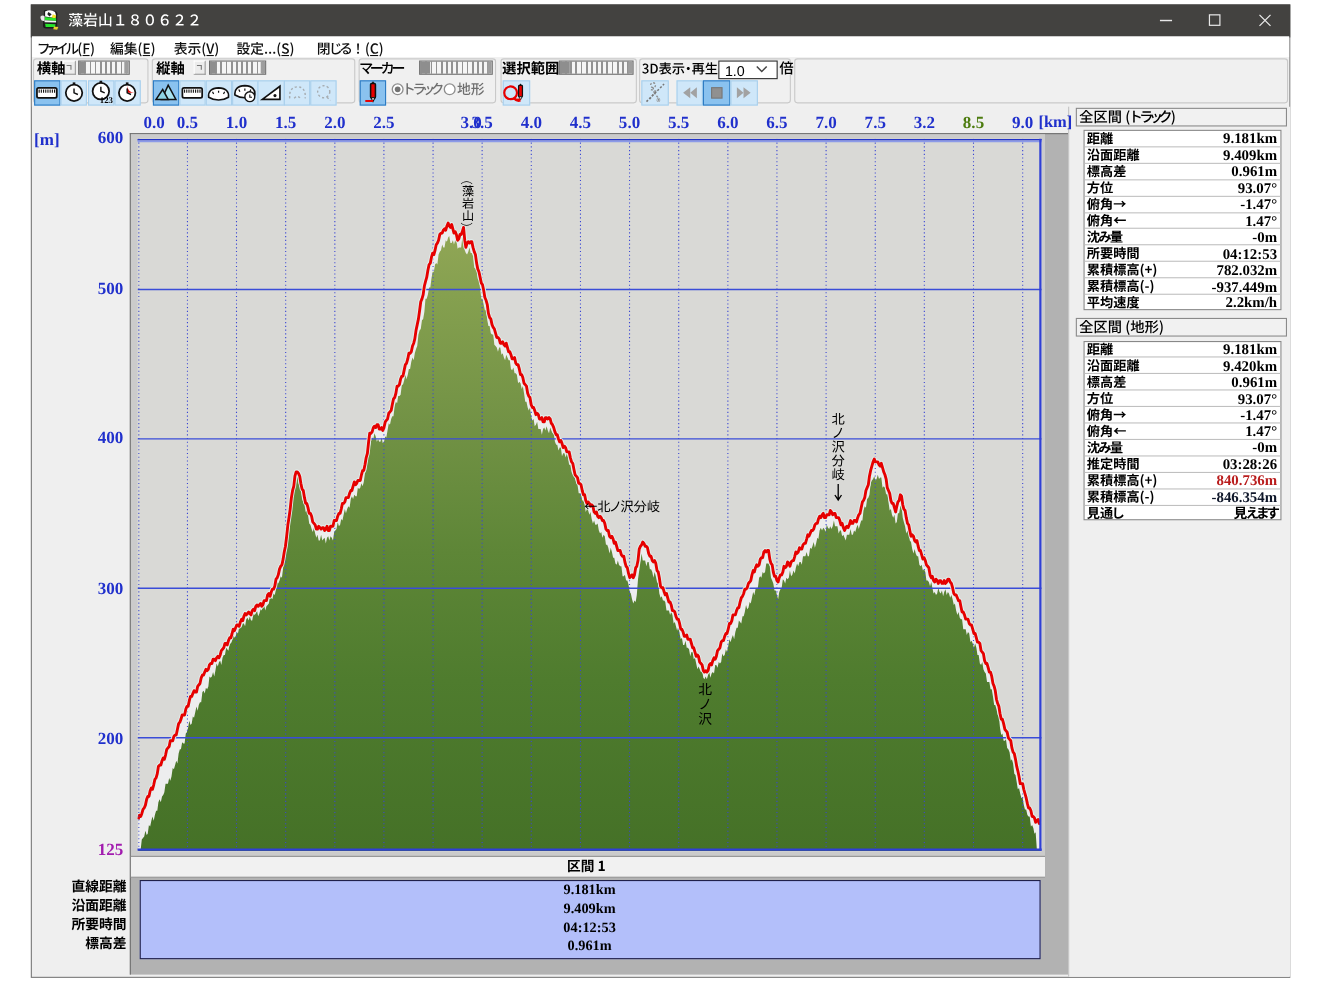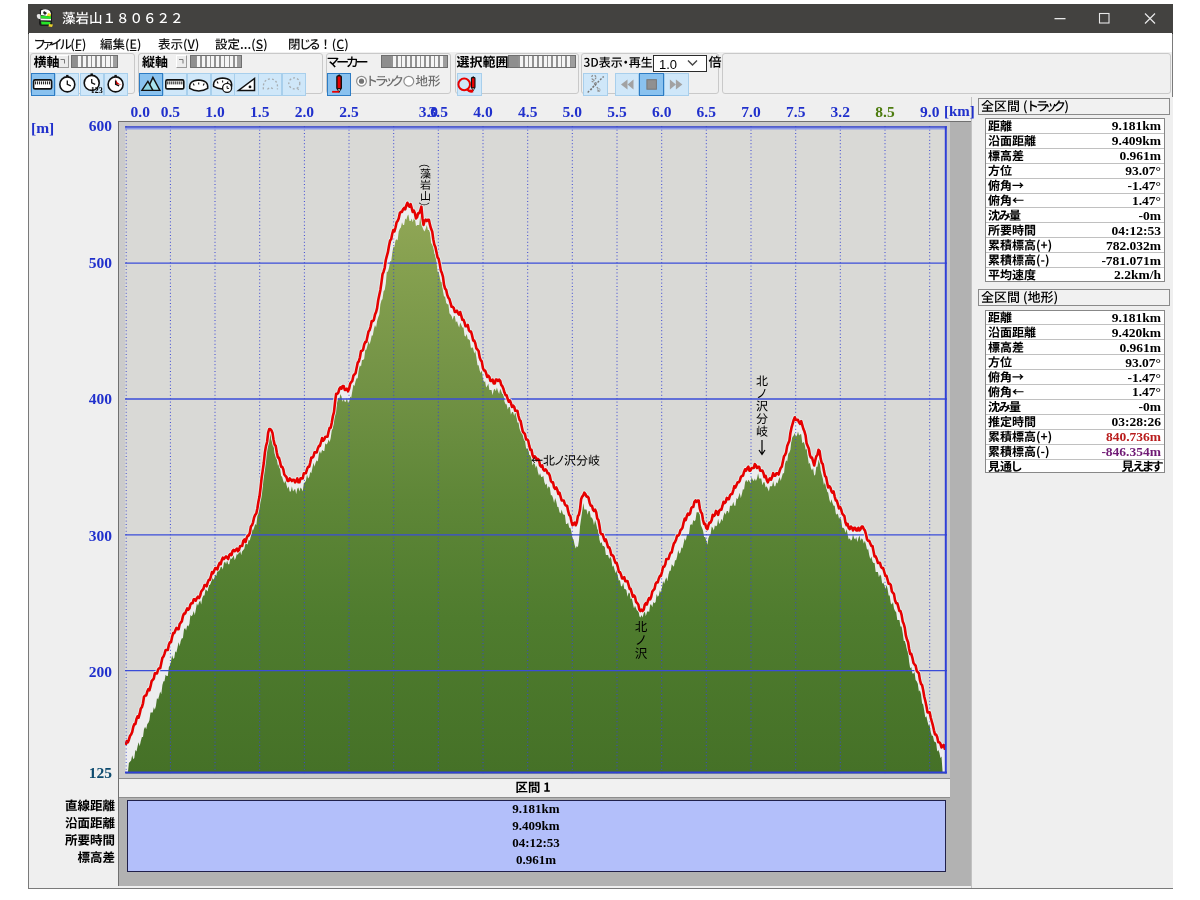--- a/index.html
+++ b/index.html
@@ -178,21 +178,21 @@
 <div style="position:absolute;left:840.3px;top:103px;width:60px;margin-left:-30px;text-align:center;font:bold 15.5px 'Liberation Serif',serif;color:#2030cc">3.2</div>
 <div style="position:absolute;left:885.0px;top:103px;width:60px;margin-left:-30px;text-align:center;font:bold 15.5px 'Liberation Serif',serif;color:#4d7c0f">8.5</div>
 <div style="position:absolute;left:929.7px;top:103px;width:60px;margin-left:-30px;text-align:center;font:bold 15.5px 'Liberation Serif',serif;color:#2030cc">9.0</div>
 <div style="position:absolute;left:944px;top:103px;z-index:6;font:bold 15px 'Liberation Serif',serif;color:#2030cc">[km]</div>
 <div style="position:absolute;left:31px;top:119px;font:bold 15.5px 'Liberation Serif',serif;color:#2030cc">[m]</div>
 <div style="position:absolute;left:52px;top:117.1px;width:60px;text-align:right;font:bold 15.5px 'Liberation Serif',serif;color:#2030cc">600</div>
 <div style="position:absolute;left:52px;top:254.1px;width:60px;text-align:right;font:bold 15.5px 'Liberation Serif',serif;color:#2030cc">500</div>
 <div style="position:absolute;left:52px;top:390.3px;width:60px;text-align:right;font:bold 15.5px 'Liberation Serif',serif;color:#2030cc">400</div>
 <div style="position:absolute;left:52px;top:526.5px;width:60px;text-align:right;font:bold 15.5px 'Liberation Serif',serif;color:#2030cc">300</div>
 <div style="position:absolute;left:52px;top:662.7px;width:60px;text-align:right;font:bold 15.5px 'Liberation Serif',serif;color:#2030cc">200</div>
-<div style="position:absolute;left:52px;top:763.5px;width:60px;text-align:right;font:bold 15.5px 'Liberation Serif',serif;color:#0c4a6e">125</div>
+<div style="position:absolute;left:52px;top:763.5px;width:60px;text-align:right;font:bold 15.5px 'Liberation Serif',serif;color:#a21caf">125</div>
 <div style="position:absolute;left:118.5px;top:777.5px;width:831.0px;height:20.0px;background:#f1f1f1;border-top:1px solid #8e8e8e;border-bottom:1px solid #8e8e8e;box-sizing:border-box"></div>
 <div style="position:absolute;left:126.5px;top:799.5px;width:819.5px;height:72.0px;background:#b3bffa;border:1px solid #20204a;box-sizing:border-box"></div>
 <div style="position:absolute;left:136px;top:800.6px;width:800px;text-align:center;font:bold 13px 'Liberation Serif',serif;color:#000">9.181km</div>
 <div style="position:absolute;left:136px;top:817.8px;width:800px;text-align:center;font:bold 13px 'Liberation Serif',serif;color:#000">9.409km</div>
 <div style="position:absolute;left:136px;top:835.0px;width:800px;text-align:center;font:bold 13px 'Liberation Serif',serif;color:#000">04:12:53</div>
 <div style="position:absolute;left:136px;top:852.2px;width:800px;text-align:center;font:bold 13px 'Liberation Serif',serif;color:#000">0.961m</div>
 <div style="position:absolute;left:970.5px;top:97.0px;width:201.5px;height:791.0px;background:#efefef;border-left:1px solid #c2c2c2"></div>
 <div style="position:absolute;left:977.5px;top:97.5px;width:192.0px;height:17.7px;background:#f1f1f1;border:1px solid #8a8a8a;box-sizing:border-box"></div>
 <div style="position:absolute;left:984.5px;top:118.0px;width:180.0px;height:163.9px;background:#fff;border:1px solid #888;box-sizing:border-box"></div>
 <div style="position:absolute;left:1020px;top:118.4px;width:141px;text-align:right;font:bold 13.5px 'Liberation Serif',serif;color:#000">9.181km</div>
@@ -206,21 +206,21 @@
 <div style="position:absolute;left:1020px;top:178.0px;width:141px;text-align:right;font:bold 13.5px 'Liberation Serif',serif;color:#000">-1.47°</div>
 <div style="position:absolute;left:985.5px;top:192.5px;width:178.0px;height:1.0px;background:#c0c0c0"></div>
 <div style="position:absolute;left:1020px;top:192.9px;width:141px;text-align:right;font:bold 13.5px 'Liberation Serif',serif;color:#000">1.47°</div>
 <div style="position:absolute;left:985.5px;top:207.4px;width:178.0px;height:1.0px;background:#c0c0c0"></div>
 <div style="position:absolute;left:1020px;top:207.8px;width:141px;text-align:right;font:bold 13.5px 'Liberation Serif',serif;color:#000">-0m</div>
 <div style="position:absolute;left:985.5px;top:222.3px;width:178.0px;height:1.0px;background:#c0c0c0"></div>
 <div style="position:absolute;left:1020px;top:222.7px;width:141px;text-align:right;font:bold 13.5px 'Liberation Serif',serif;color:#000">04:12:53</div>
 <div style="position:absolute;left:985.5px;top:237.2px;width:178.0px;height:1.0px;background:#c0c0c0"></div>
 <div style="position:absolute;left:1020px;top:237.6px;width:141px;text-align:right;font:bold 13.5px 'Liberation Serif',serif;color:#000">782.032m</div>
 <div style="position:absolute;left:985.5px;top:252.1px;width:178.0px;height:1.0px;background:#c0c0c0"></div>
-<div style="position:absolute;left:1020px;top:252.5px;width:141px;text-align:right;font:bold 13.5px 'Liberation Serif',serif;color:#000">-781.071m</div>
+<div style="position:absolute;left:1020px;top:252.5px;width:141px;text-align:right;font:bold 13.5px 'Liberation Serif',serif;color:#000">-937.449m</div>
 <div style="position:absolute;left:985.5px;top:267.0px;width:178.0px;height:1.0px;background:#c0c0c0"></div>
 <div style="position:absolute;left:1020px;top:267.4px;width:141px;text-align:right;font:bold 13.5px 'Liberation Serif',serif;color:#000">2.2km/h</div>
 <div style="position:absolute;left:977.5px;top:288.5px;width:192.0px;height:17.7px;background:#f1f1f1;border:1px solid #8a8a8a;box-sizing:border-box"></div>
 <div style="position:absolute;left:984.5px;top:309.5px;width:180.0px;height:163.9px;background:#fff;border:1px solid #888;box-sizing:border-box"></div>
 <div style="position:absolute;left:1020px;top:309.9px;width:141px;text-align:right;font:bold 13.5px 'Liberation Serif',serif;color:#000">9.181km</div>
 <div style="position:absolute;left:985.5px;top:324.4px;width:178.0px;height:1.0px;background:#c0c0c0"></div>
 <div style="position:absolute;left:1020px;top:324.8px;width:141px;text-align:right;font:bold 13.5px 'Liberation Serif',serif;color:#000">9.420km</div>
 <div style="position:absolute;left:985.5px;top:339.3px;width:178.0px;height:1.0px;background:#c0c0c0"></div>
 <div style="position:absolute;left:1020px;top:339.7px;width:141px;text-align:right;font:bold 13.5px 'Liberation Serif',serif;color:#000">0.961m</div>
 <div style="position:absolute;left:985.5px;top:354.2px;width:178.0px;height:1.0px;background:#c0c0c0"></div>
@@ -229,21 +229,21 @@
 <div style="position:absolute;left:1020px;top:369.5px;width:141px;text-align:right;font:bold 13.5px 'Liberation Serif',serif;color:#000">-1.47°</div>
 <div style="position:absolute;left:985.5px;top:384.0px;width:178.0px;height:1.0px;background:#c0c0c0"></div>
 <div style="position:absolute;left:1020px;top:384.4px;width:141px;text-align:right;font:bold 13.5px 'Liberation Serif',serif;color:#000">1.47°</div>
 <div style="position:absolute;left:985.5px;top:398.9px;width:178.0px;height:1.0px;background:#c0c0c0"></div>
 <div style="position:absolute;left:1020px;top:399.3px;width:141px;text-align:right;font:bold 13.5px 'Liberation Serif',serif;color:#000">-0m</div>
 <div style="position:absolute;left:985.5px;top:413.8px;width:178.0px;height:1.0px;background:#c0c0c0"></div>
 <div style="position:absolute;left:1020px;top:414.2px;width:141px;text-align:right;font:bold 13.5px 'Liberation Serif',serif;color:#000">03:28:26</div>
 <div style="position:absolute;left:985.5px;top:428.7px;width:178.0px;height:1.0px;background:#c0c0c0"></div>
 <div style="position:absolute;left:1020px;top:429.1px;width:141px;text-align:right;font:bold 13.5px 'Liberation Serif',serif;color:#b91c1c">840.736m</div>
 <div style="position:absolute;left:985.5px;top:443.6px;width:178.0px;height:1.0px;background:#c0c0c0"></div>
-<div style="position:absolute;left:1020px;top:444.0px;width:141px;text-align:right;font:bold 13.5px 'Liberation Serif',serif;color:#701a75">-846.354m</div>
+<div style="position:absolute;left:1020px;top:444.0px;width:141px;text-align:right;font:bold 13.5px 'Liberation Serif',serif;color:#0f172a">-846.354m</div>
 <div style="position:absolute;left:985.5px;top:458.5px;width:178.0px;height:1.0px;background:#c0c0c0"></div>
 <svg style="position:absolute;left:0;top:0;z-index:5" width="1200" height="900" viewBox="0 0 1200 900">
     <g transform="translate(62.0,23.1) scale(0.01350,-0.01350)" fill="#fff">
       <use href="#g0" x="0"></use>
       <use href="#g1" x="1000"></use>
       <use href="#g2" x="2000"></use>
       <use href="#g3" x="3000"></use>
       <use href="#g4" x="4000"></use>
       <use href="#g5" x="5000"></use>
       <use href="#g6" x="6000"></use>

